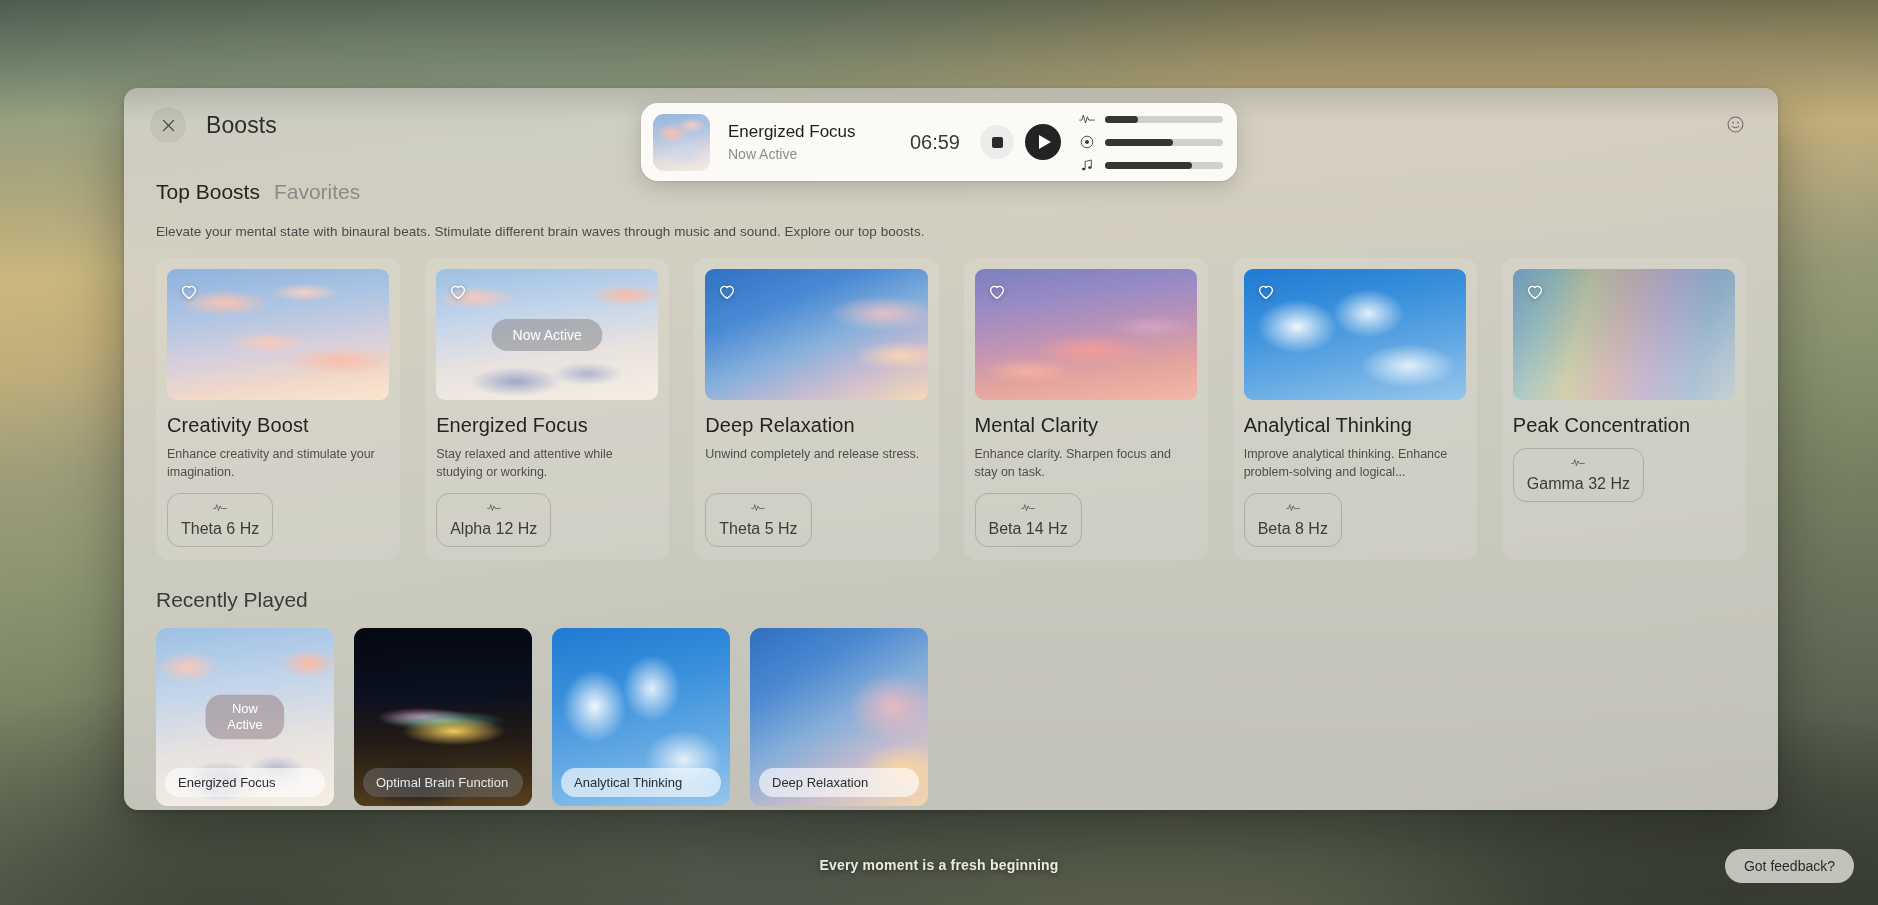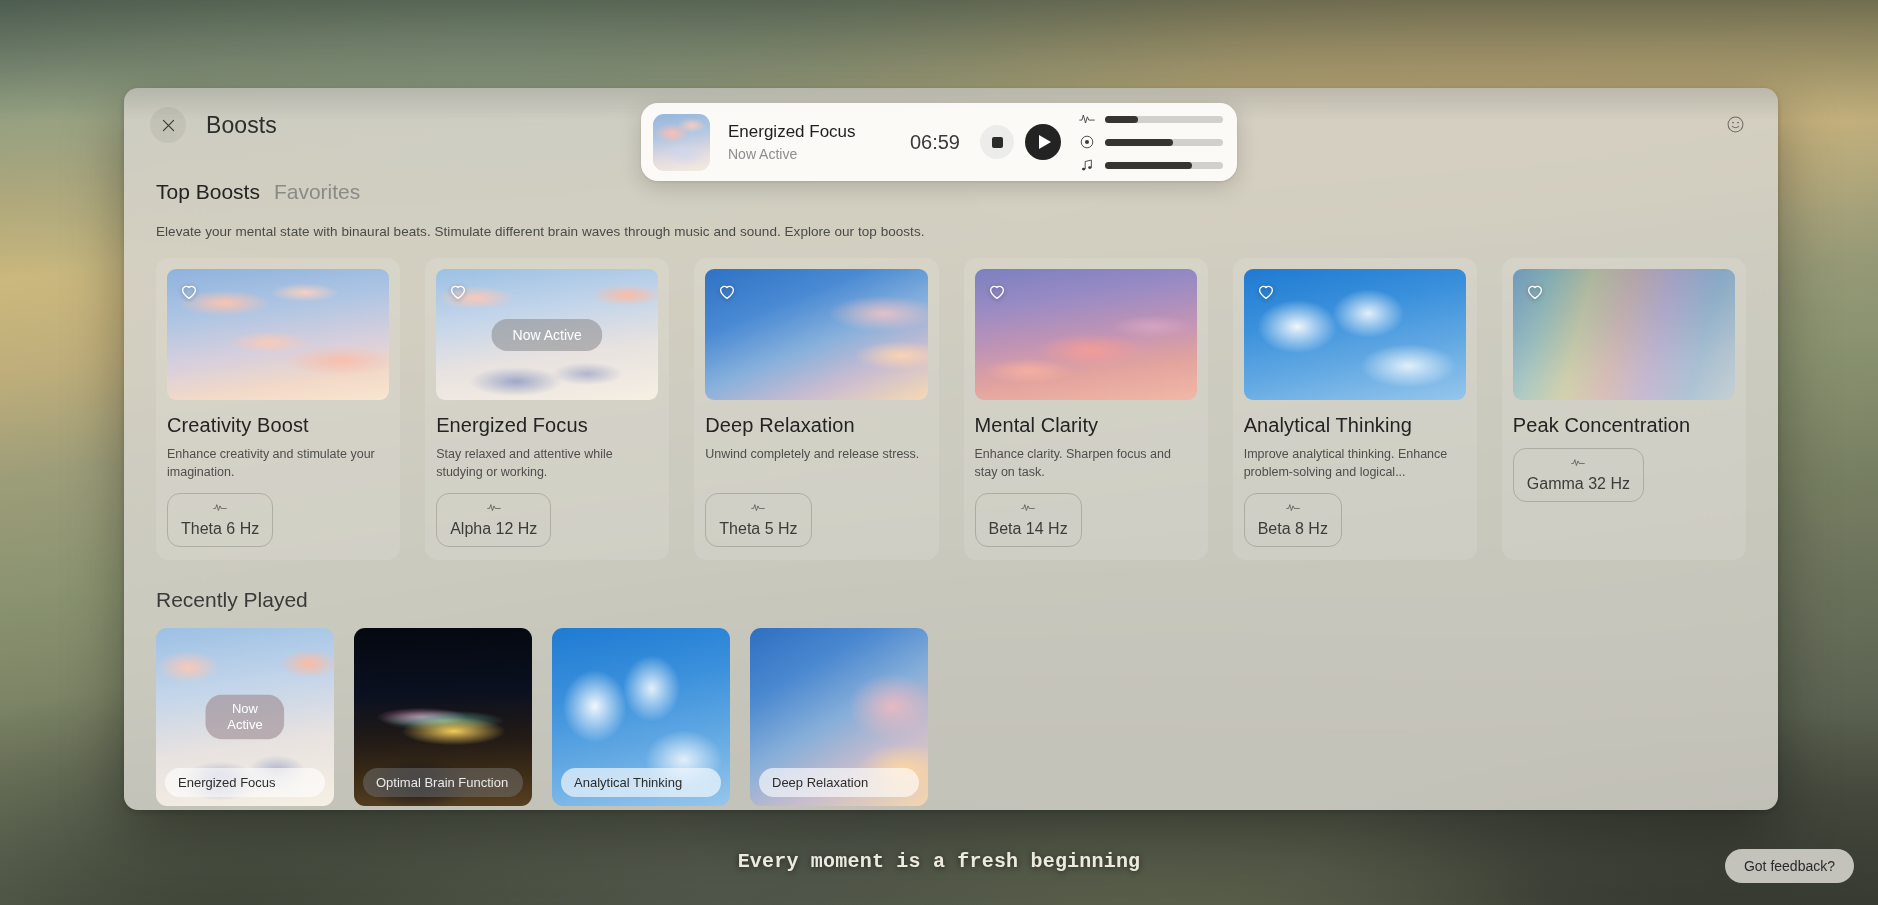--- a/index.html
+++ b/index.html
@@ -424,26 +424,25 @@
     background: rgba(120,120,120,.48);
     color: #e9e9e9;
   }
 
   
   #tagline {
     position: absolute;
     left: 0; bottom: 32px;
     width: 100%;
     text-align: center;
-    font-size: 20px;
+    font-size: 14px;
     font-weight: 600;
     color: #eceade;
     text-shadow: 0 1px 6px rgba(0,0,0,.55);
     letter-spacing: .2px;
-    font-family: Liberation Mono, monospace;
   }
   #feedback-btn {
     position: absolute;
     right: 24px;
     bottom: 22px;
     padding: 9px 19px;
     border-radius: 17px;
     background: rgba(226,224,218,.82);
     color: #2b2b2b;
     font-size: 14px;

